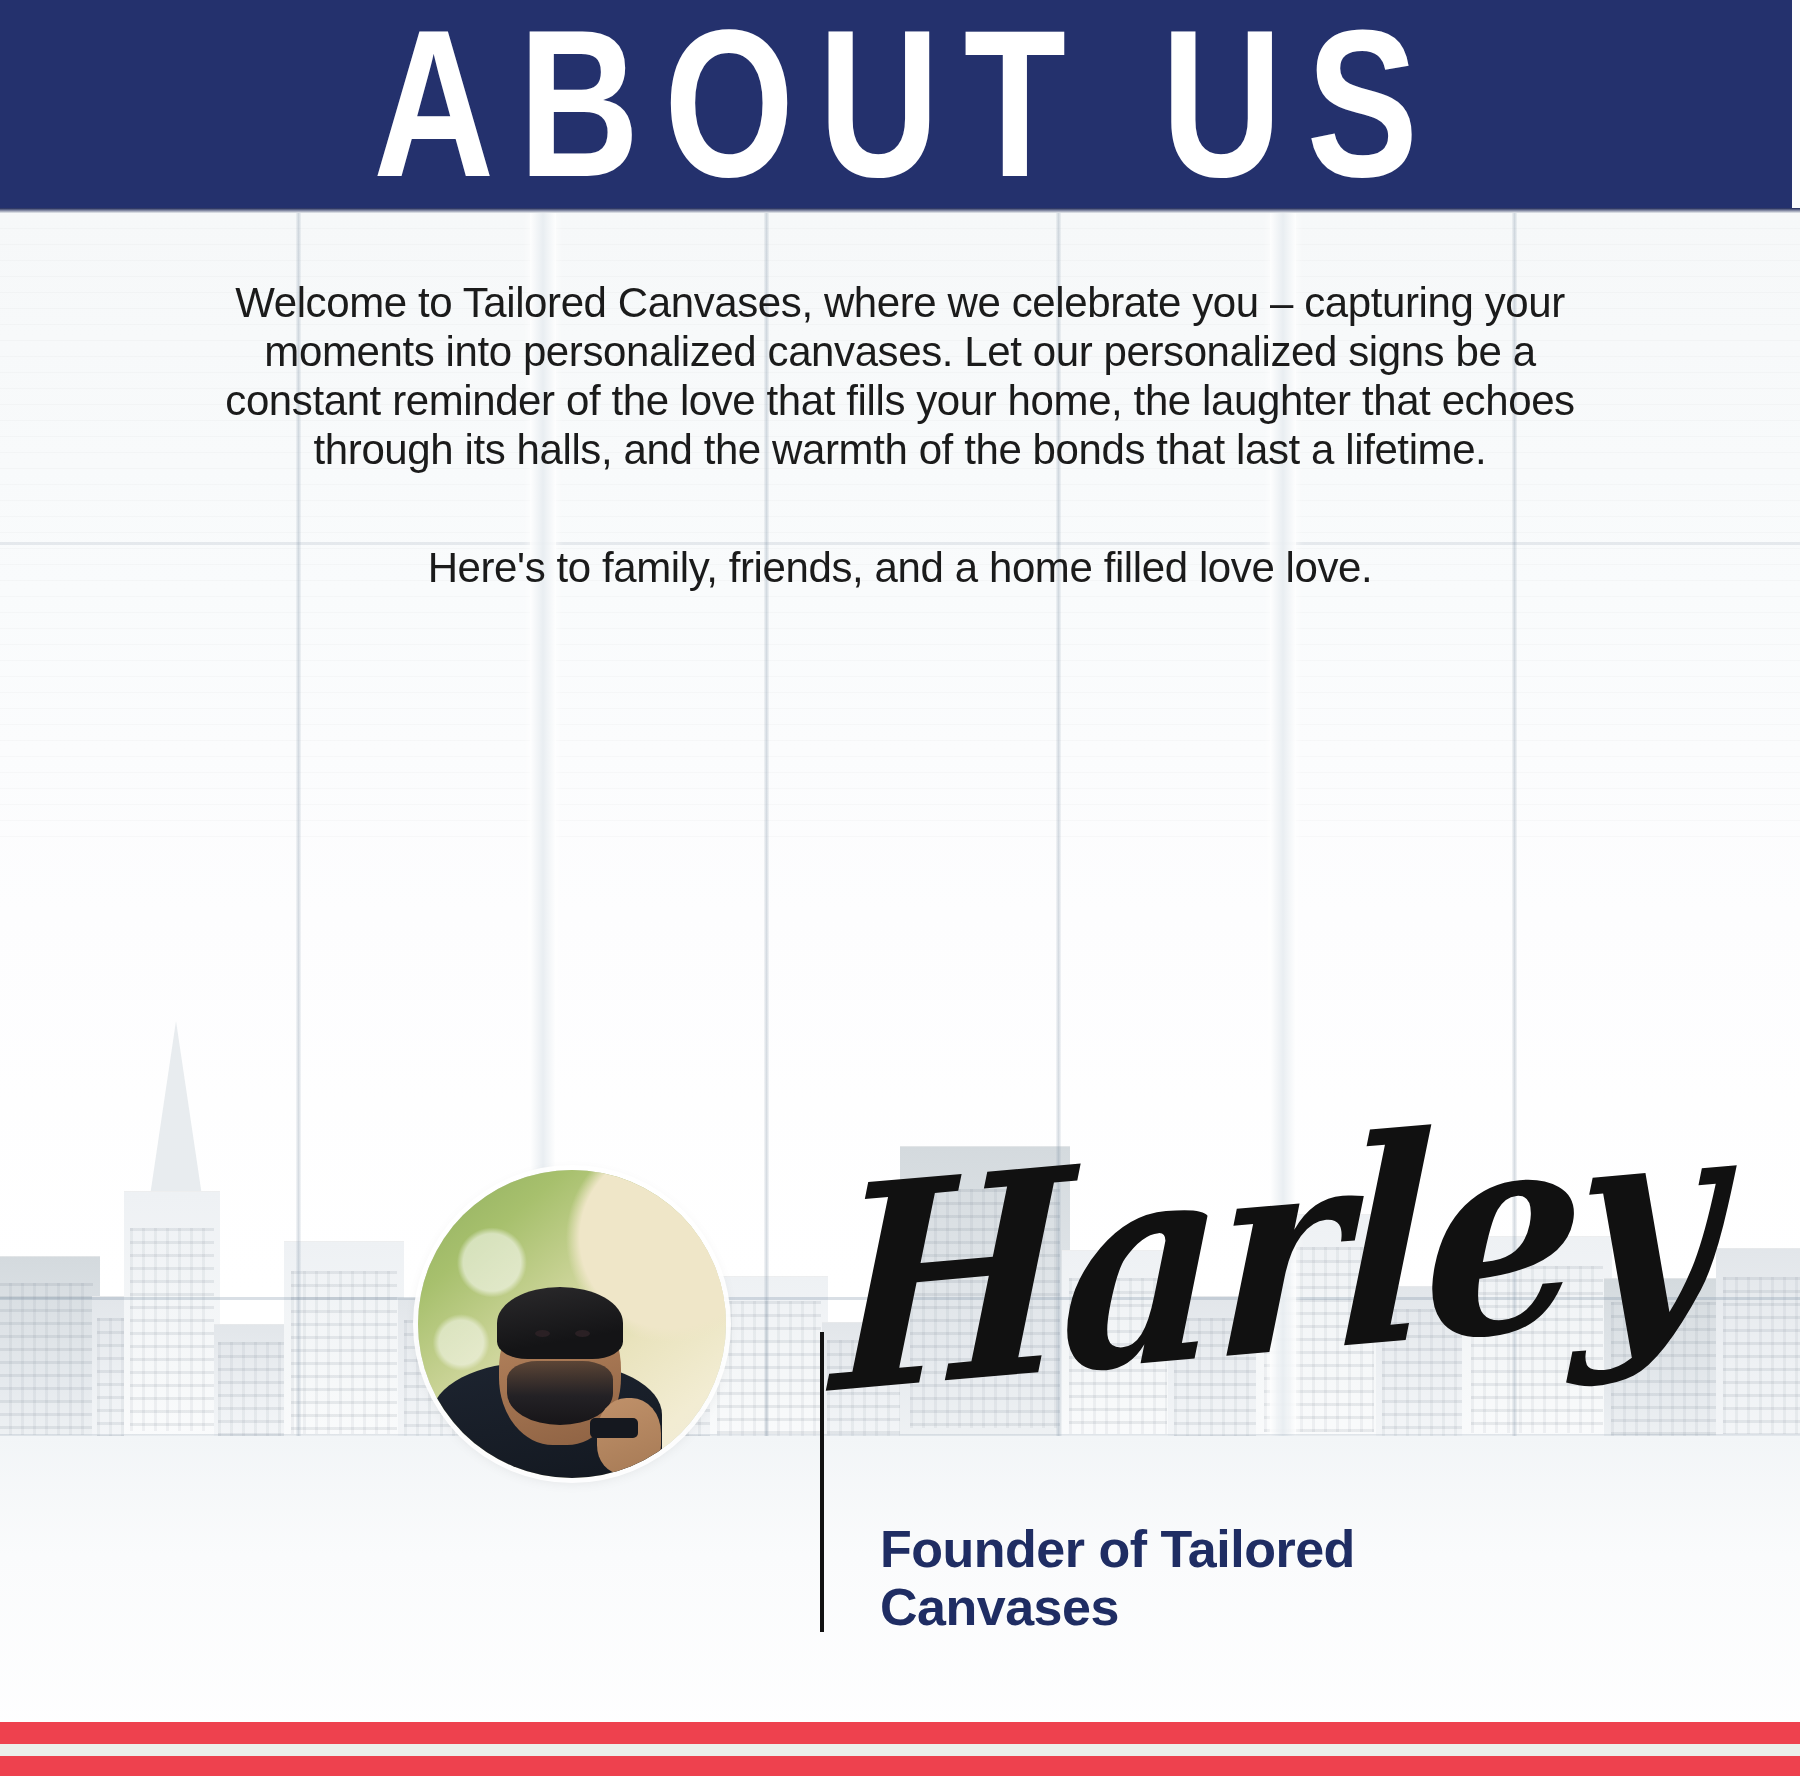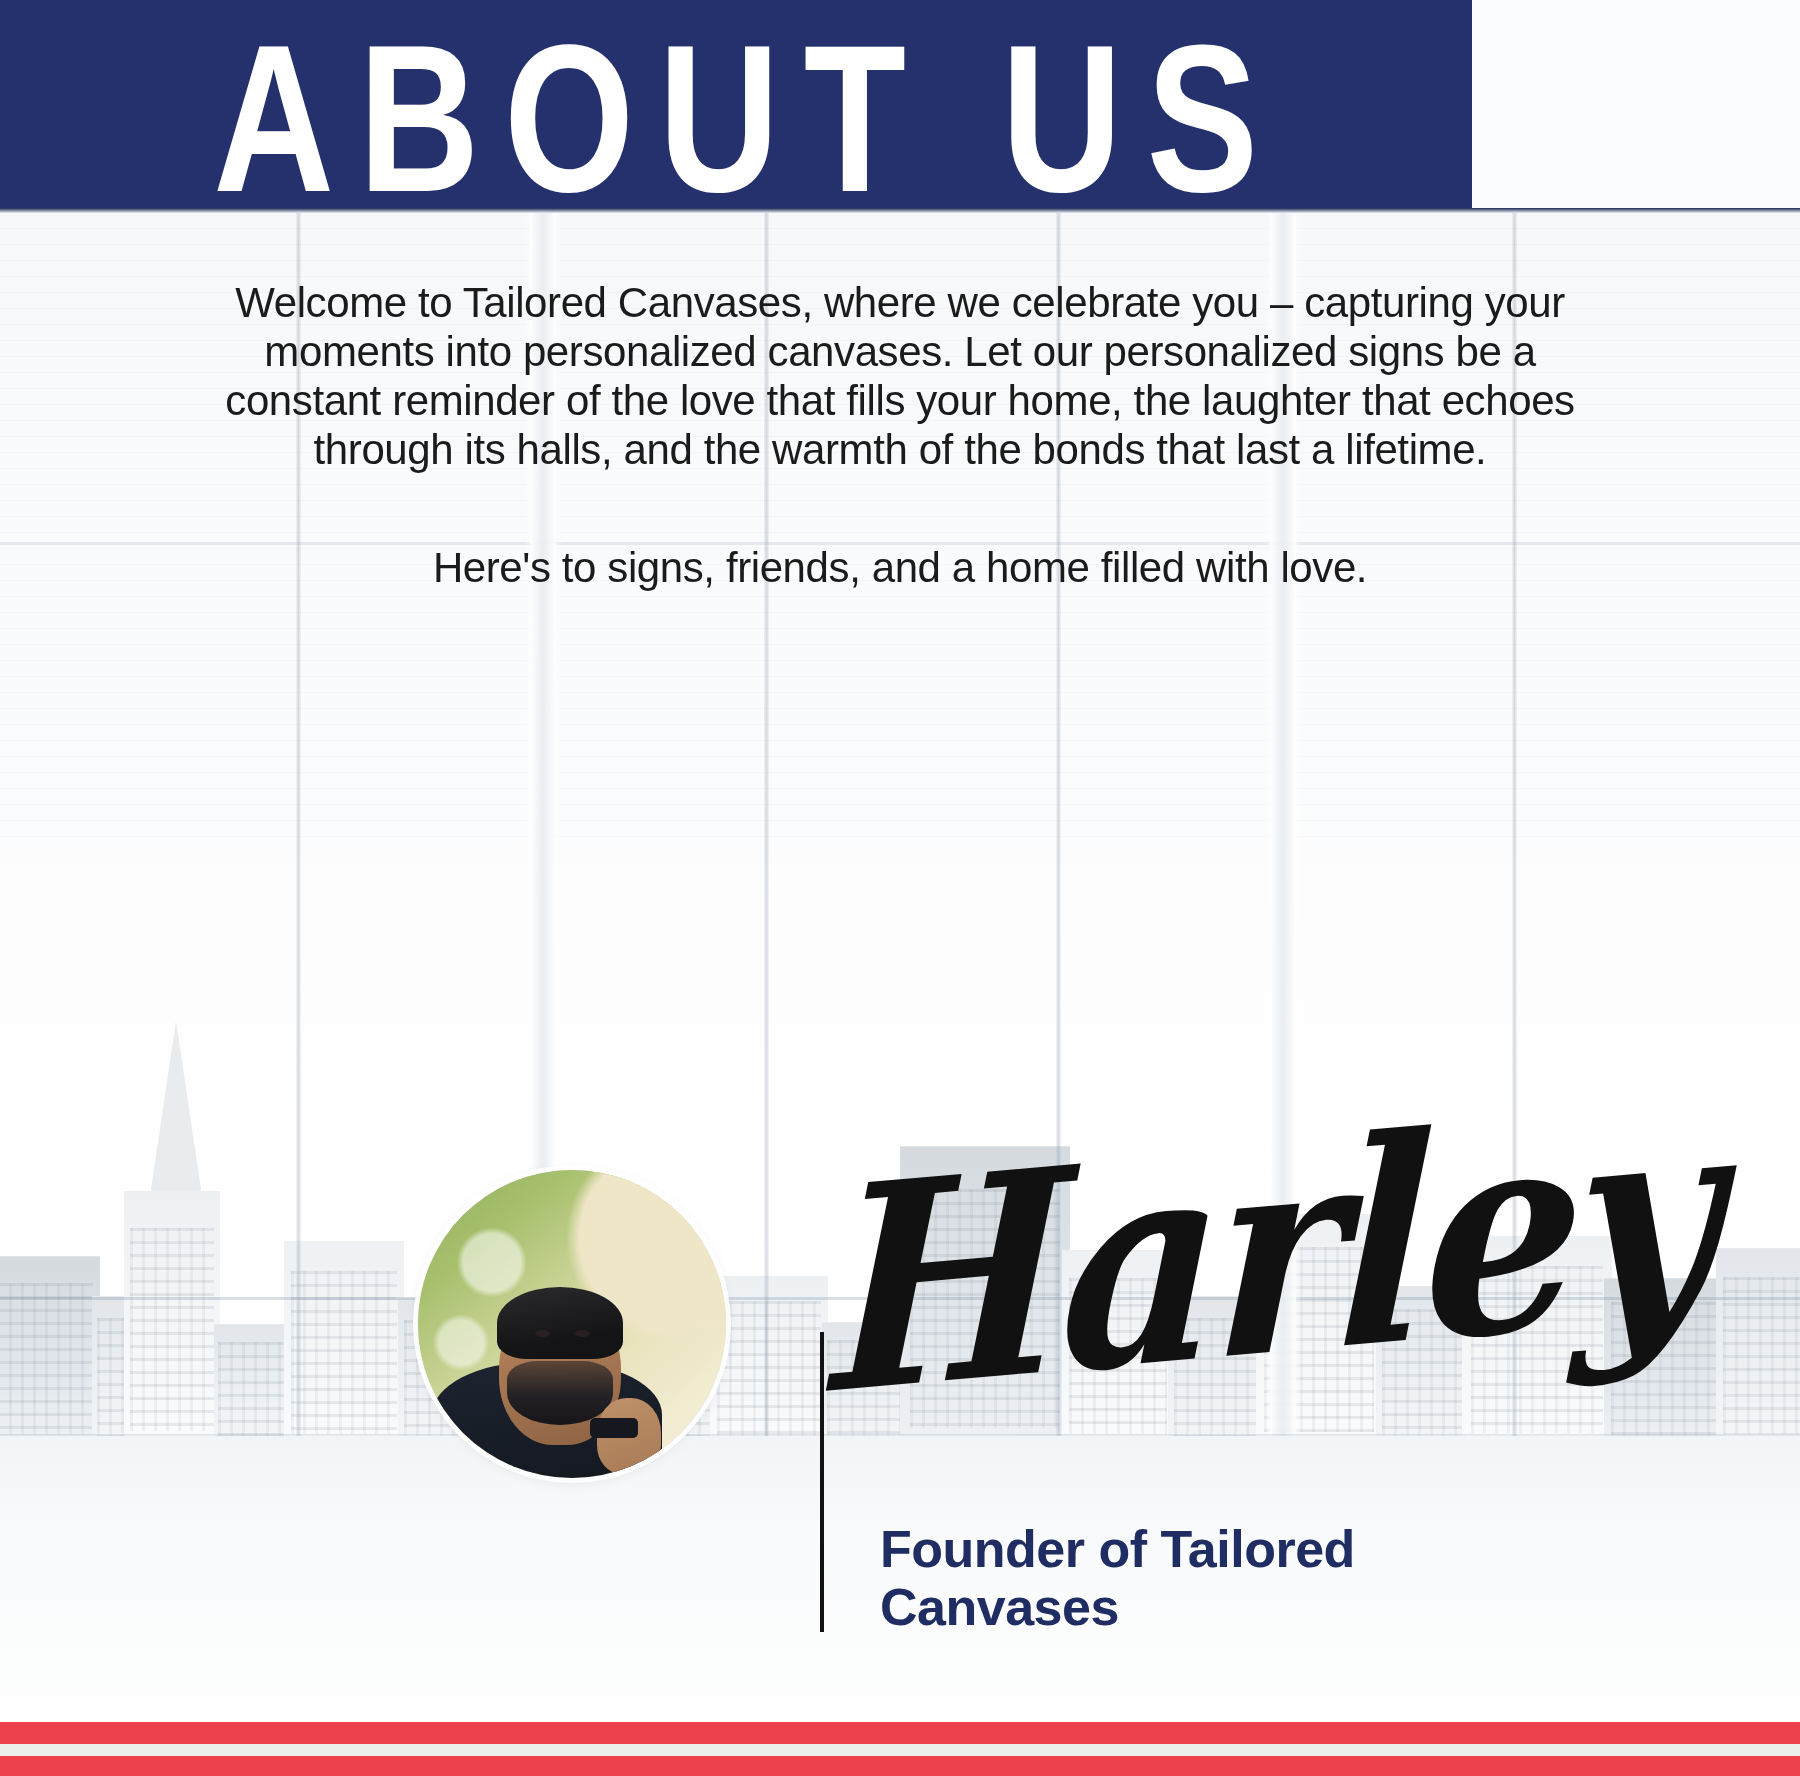--- a/index.html
+++ b/index.html
@@ -86,23 +86,23 @@
   }
   
   .rail {
     position:absolute; left:0; width:1800px; height:3px;
     background:rgba(120,140,160,.28);
   }
 
   
   .header {
     position:absolute; left:0; top:0;
-    width:1472px; height:208px;
+    width:1792px; height:208px;
     background:#24316d;
-    display:flex; align-items:flex-end; justify-content:center;
+    display:flex; align-items:center; justify-content:center;
   }
   .header-underline {
     position:absolute; left:0; top:208px; width:1800px; height:5px;
     background:linear-gradient(to bottom,#1d2757,#e9ecef);
   }
   .header-title {
     color:#ffffff;
     font-family:"Liberation Sans", sans-serif;
     font-weight:700;
     font-size:178px;
@@ -327,21 +327,21 @@
     <div class="floor"></div>
   </div>
 
   <div class="header">
     <div class="header-title">ABOUT US</div>
   </div>
   <div class="header-underline"></div>
 
   <div class="body-copy">
     <p>Welcome to Tailored Canvases, where we celebrate you – capturing your moments into personalized canvases. Let our personalized signs be a constant reminder of the love that fills your home, the laughter that echoes through its halls, and the warmth of the bonds that last a lifetime.</p>
-    <p class="gap">Here's to signs, friends, and a home filled with love.</p>
+    <p class="gap">Here's to family, friends, and a home filled love love.</p>
   </div>
 
   <div class="sig-area">
 
     <div class="avatar">
       <div class="ph-bg"></div>
       <div class="ph-body"></div>
       <div class="ph-head"></div>
       <div class="ph-hair"></div>
       <div class="ph-eye l"></div>

